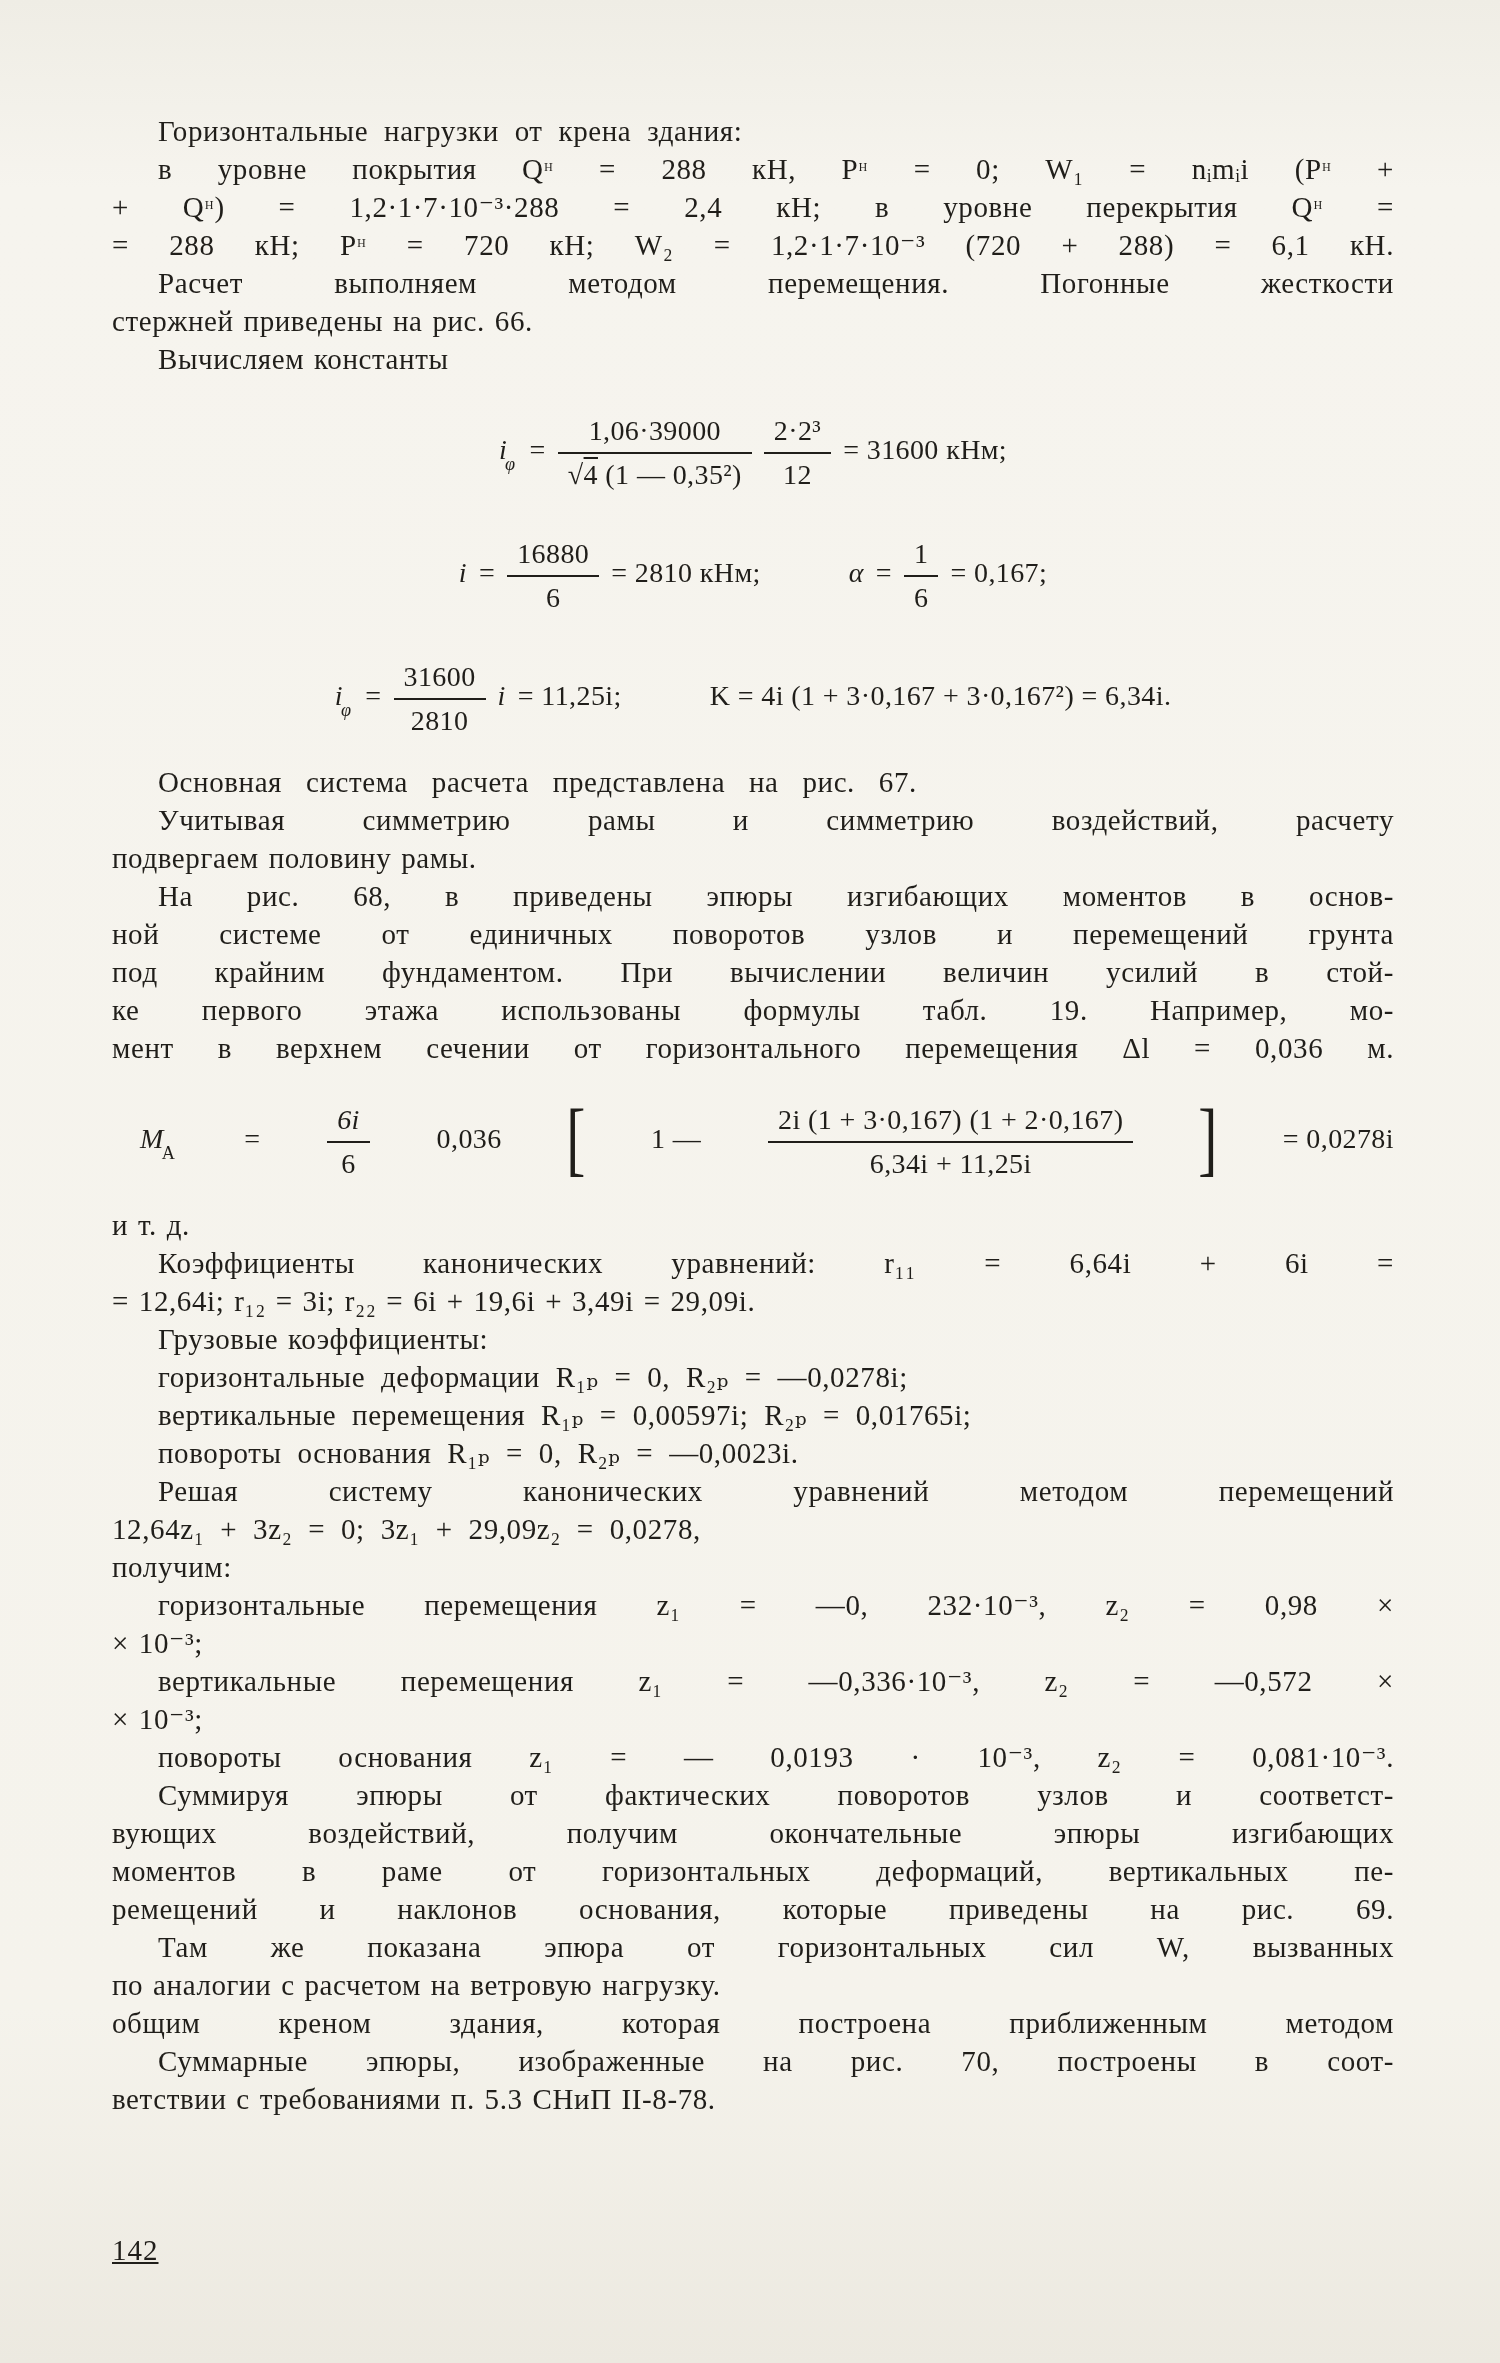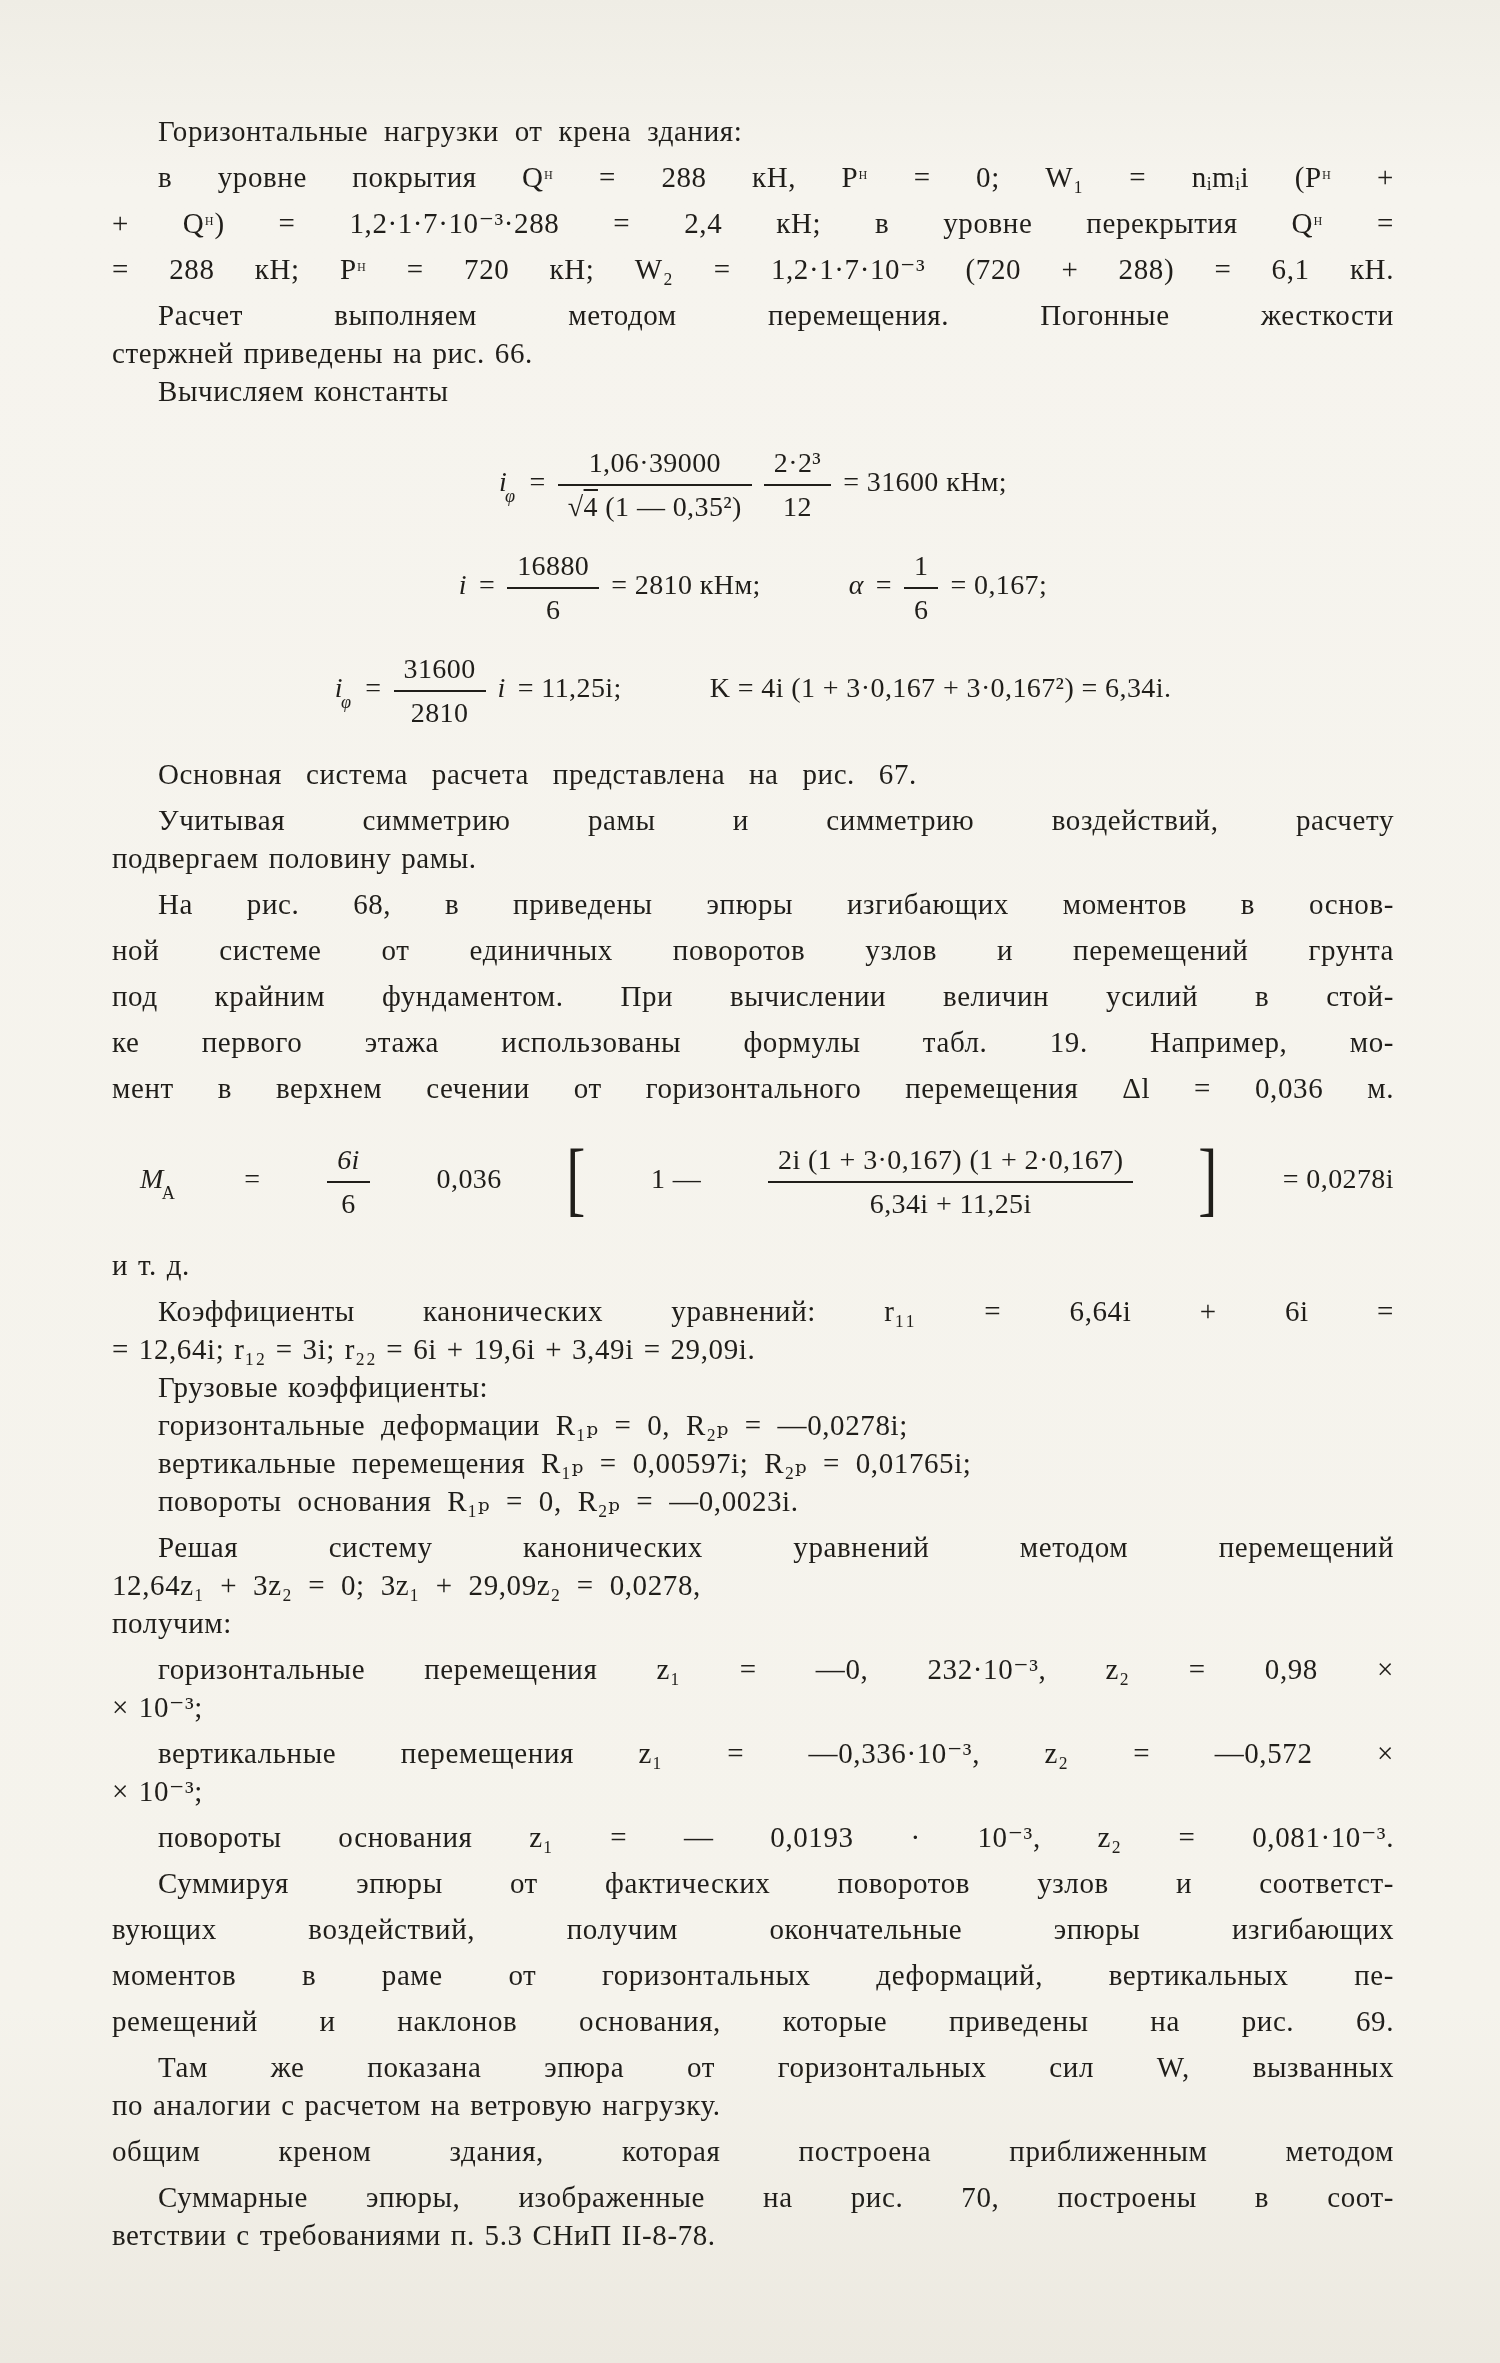--- a/index.html
+++ b/index.html
@@ -8,24 +8,24 @@
     background:linear-gradient(180deg,#efede5 0%,#f6f4ee 8%,#f5f3ec 85%,#ece9e0 100%);
     font-family:"Liberation Serif","DejaVu Serif","DejaVu Sans",serif;
     color:#201e1a;
   }
   .page{box-sizing:border-box;width:1500px;height:1824px;padding:112px 106px 0 112px;}
   .ln{
     font-size:29px;line-height:38px;letter-spacing:0.6px;word-spacing:2px;
     white-space:normal;
   }
   .ind{text-indent:46px;}
-  .j{text-align:justify;text-align-last:justify;margin-top:8px;}
+  .j{text-align:justify;text-align-last:justify;}
   .ws1{word-spacing:8px;}
   .ws2{word-spacing:16px;}
-  .fblock{margin:30px 0 26px;display:flex;flex-direction:column;gap:20px;}
+  .fblock{margin:30px 0 26px;display:flex;flex-direction:column;gap:40px;}
   .frow{display:flex;align-items:center;justify-content:center;font-size:28px;gap:12px;letter-spacing:0.4px;}
   .frow.left{justify-content:space-between;padding-left:28px;}
   .frac{display:inline-flex;flex-direction:column;text-align:center;vertical-align:middle;margin-top:7px;}
   .frac .num{padding:0 10px 5px;}
   .frac .den{border-top:2px solid #201e1a;padding:5px 10px 0;}
   .it{font-style:italic;}
   sub.fsub{font-size:0.65em;line-height:0;position:relative;top:0.25em;left:-2px;}
   .ovl{text-decoration:overline;text-decoration-thickness:2px;}
   .br{font-size:82px;font-weight:300;line-height:0.95;display:inline-block;transform:scaleX(0.7);margin:0 -6px;}
   .sp{display:inline-block;width:64px;}

